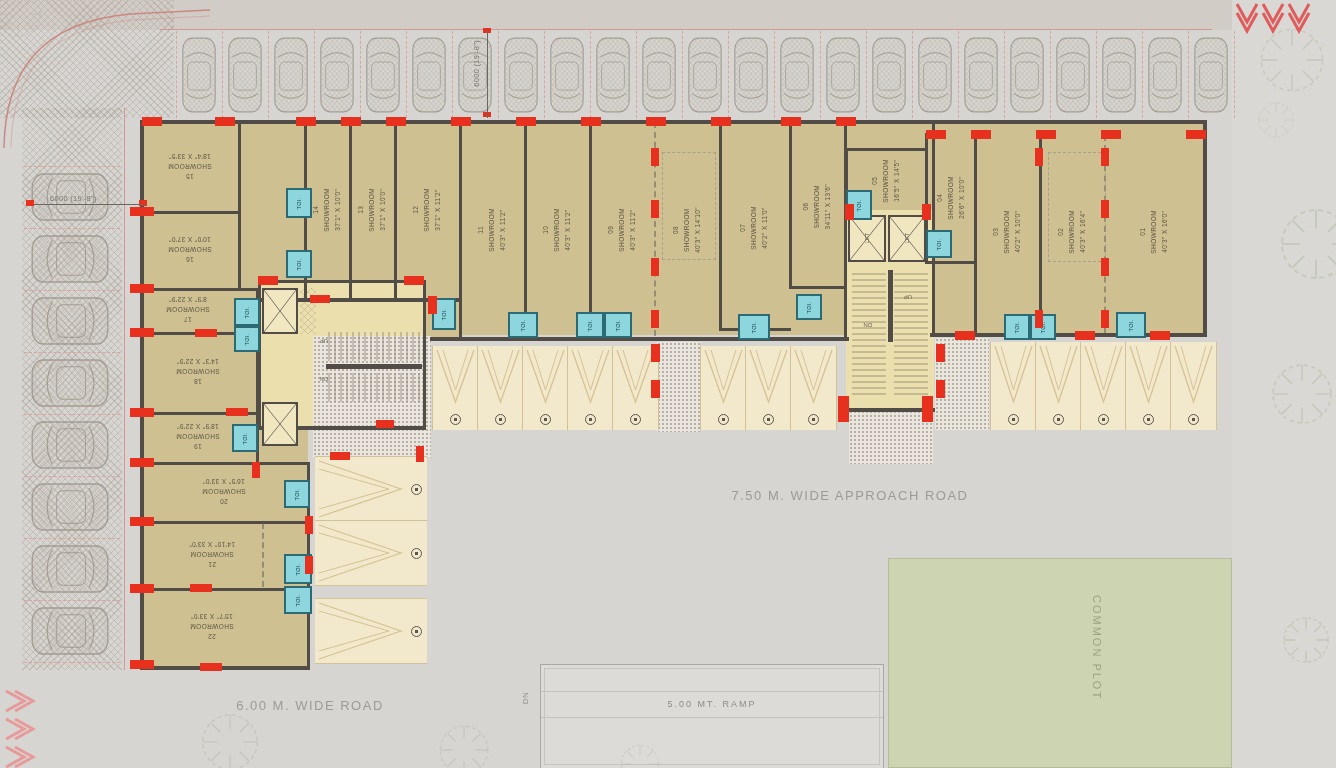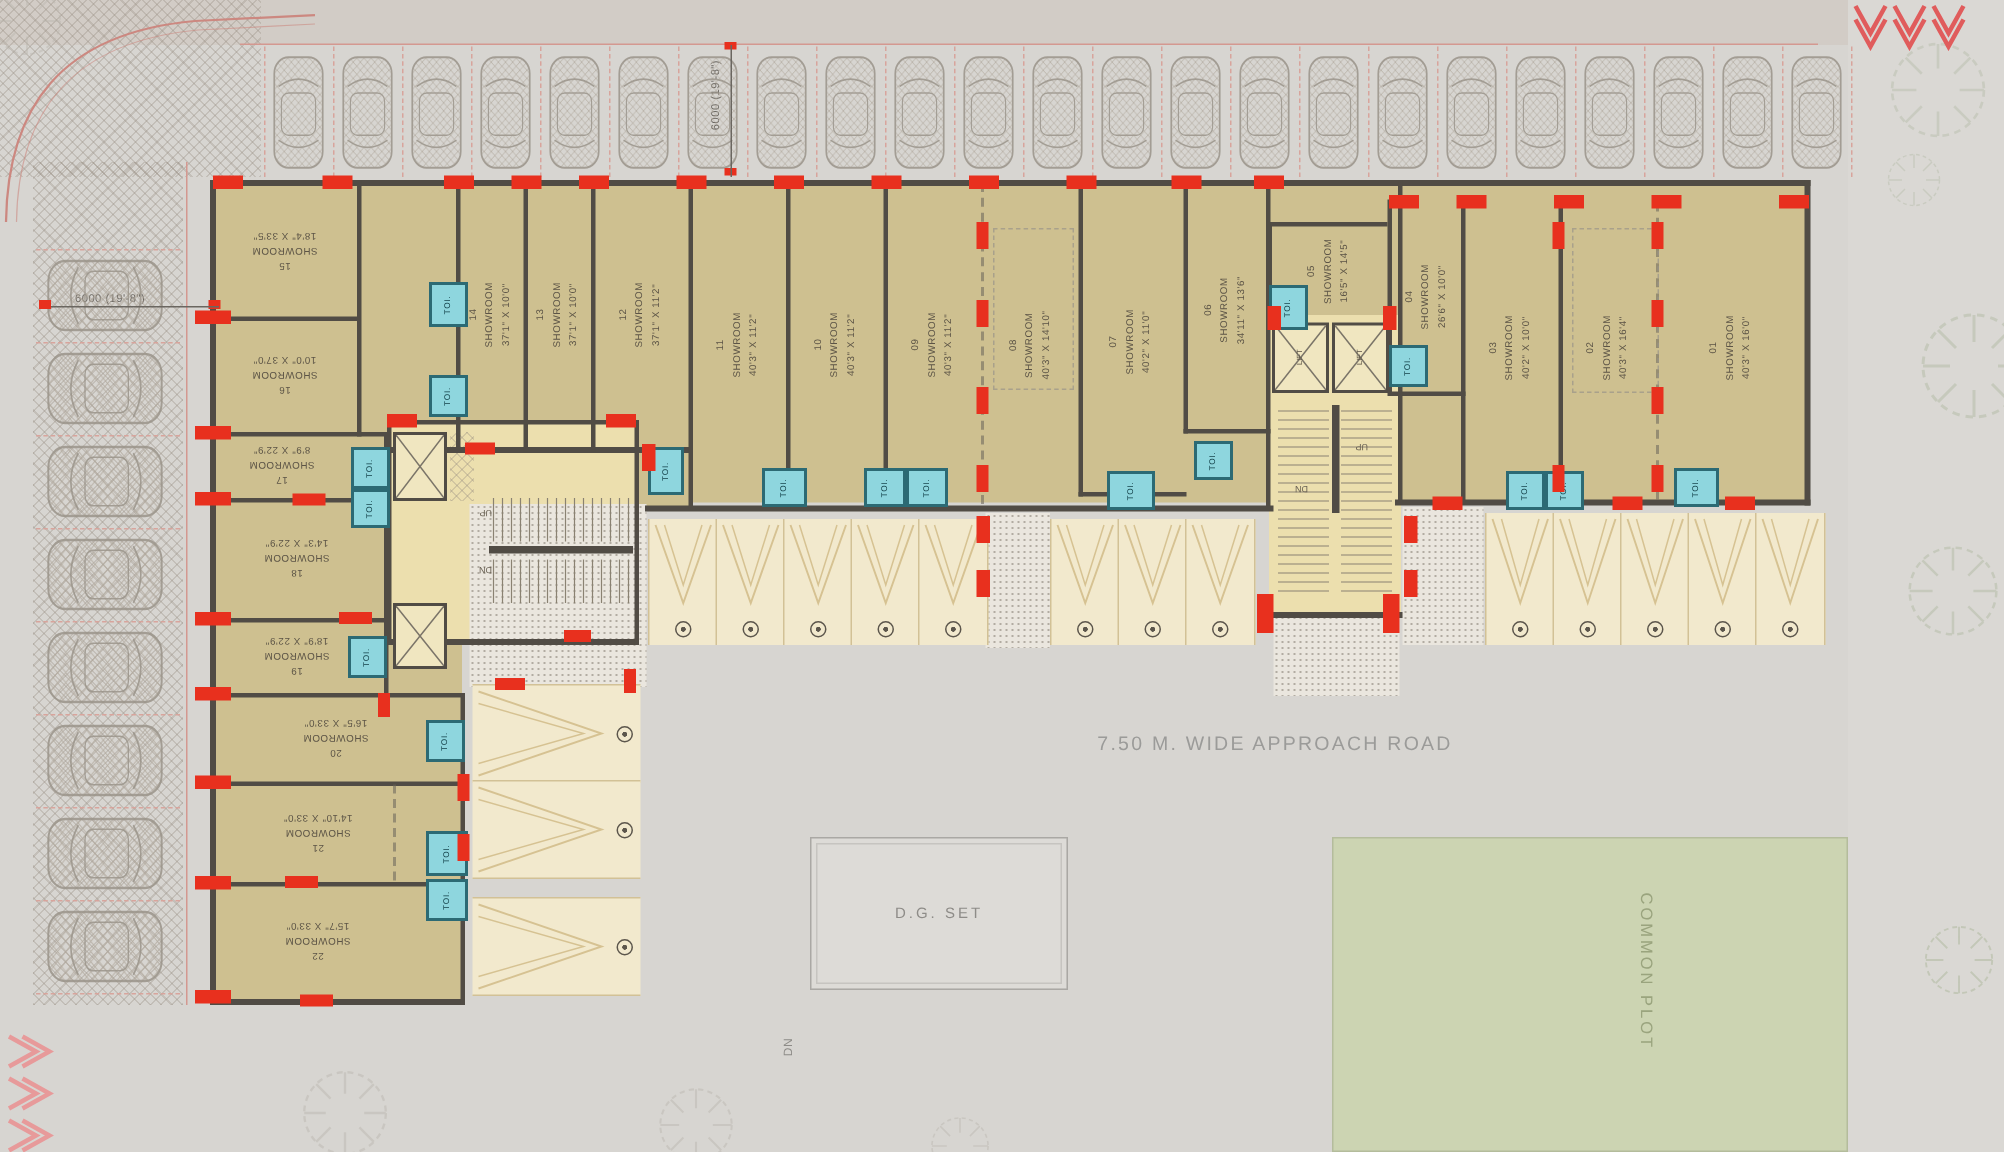--- a/index.html
+++ b/index.html
@@ -63,30 +63,33 @@
       </symbol>
       <symbol id="treeSym" viewBox="0 0 40 40">
         <g fill="none" stroke-width="1">
           <circle cx="20" cy="20" r="17" stroke-dasharray="2.5 2"></circle>
           <path d="M20 3v9M20 28v9M3 20h9M28 20h9M8 8l6 6M26 26l6 6M32 8l-6 6M14 26l-6 6"></path>
         </g>
       </symbol>
     </defs>
   </svg>
 
-  <div class="abs graybox" style="left:540px;top:558px;width:170px;height:100px">
-    <div class="boxlbl">D.G. SET</div>
+  <div class="abs graybox" style="left:540px;top:664px;width:342px;height:103px;display:block">
+    <div class="abs" style="left:0;right:0;top:26px;border-top:1px solid #c4c2be"></div>
+    <div class="abs" style="left:0;right:0;top:52px;border-top:1px solid #c4c2be"></div>
+    <div class="abs boxlbl" style="left:0;right:0;top:34px;text-align:center;font-size:9px">5.00 MT. RAMP</div>
   </div>
   <div class="abs dimlbl vflip" style="left:521px;top:692px;font-size:8px;color:#8e8c88">DN</div>
   <div class="abs" style="left:888px;top:558px;width:344px;height:210px;background:#ccd4b2;border:1px solid #b4bc9c;box-sizing:border-box">
     <div class="abs vert" style="left:202px;top:36px;color:#9aa47e;letter-spacing:2px;font-size:11px">COMMON PLOT</div>
   </div>
 
   <div class="abs roadlbl" style="left:620px;top:488px;width:460px;text-align:center">7.50 M. WIDE APPROACH ROAD</div>
   <div class="abs roadlbl vert" style="left:1248px;top:192px;font-size:12px;letter-spacing:2px">7.50 M. WIDE APPROACH ROAD</div>
+  <div class="abs roadlbl" style="left:160px;top:698px;width:300px;text-align:center">6.00 M. WIDE ROAD</div>
 
   <div class="abs dimlbl" style="left:50px;top:194px">6000 (19'-8")</div>
   <div class="abs dimlbl vflip" style="left:472px;top:40px">6000 (19'-8")</div>
 <div class="abs" style="left: 0px; top: 0px; width: 1336px; height: 30px; background: rgb(210, 204, 198);"></div>
     <div class="abs" style="left: 1232px; top: 0px; width: 104px; height: 768px; background: rgb(218, 216, 212);"></div>
     <div class="abs xhatch" style="left: 0px; top: 0px; width: 174px; height: 118px;"></div>
     <div class="abs xhatch" style="left: 22px; top: 108px; width: 100px; height: 562px;"></div>
     <div class="abs" style="left: 124px; top: 108px; width: 1px; height: 562px; background: rgb(212, 152, 144);"></div>
     <div class="abs" style="left: 160px; top: 29px; width: 1052px; height: 1px; background: rgb(212, 152, 144);"></div>
     <div class="abs" style="left: 0px; top: 0px; width: 210px; height: 150px;"><svg width="210" height="150">

